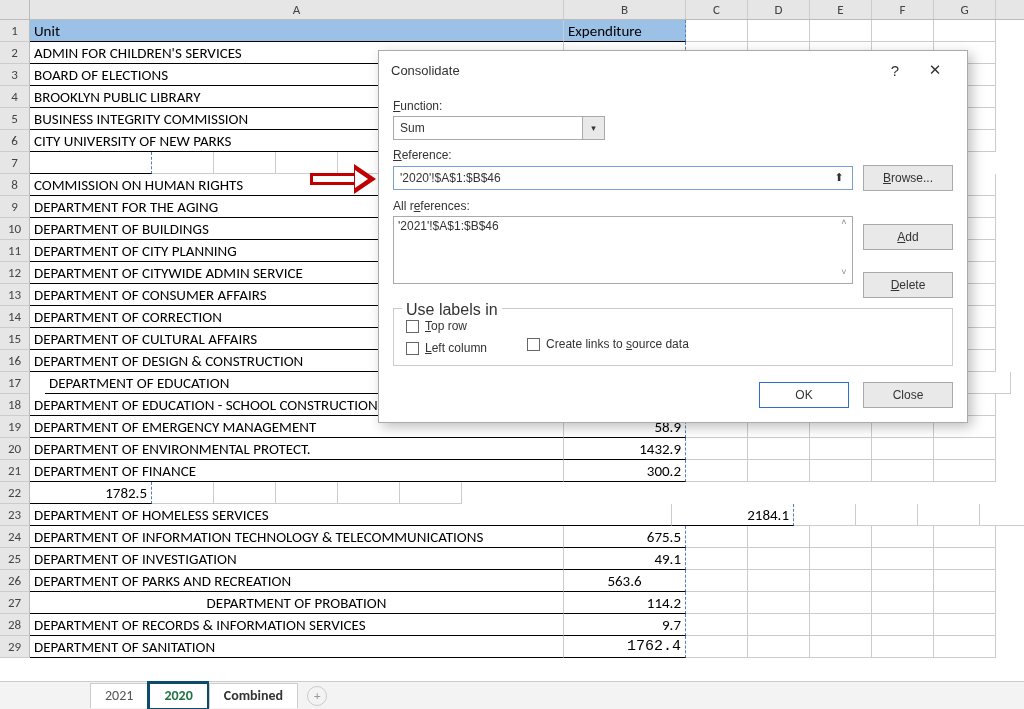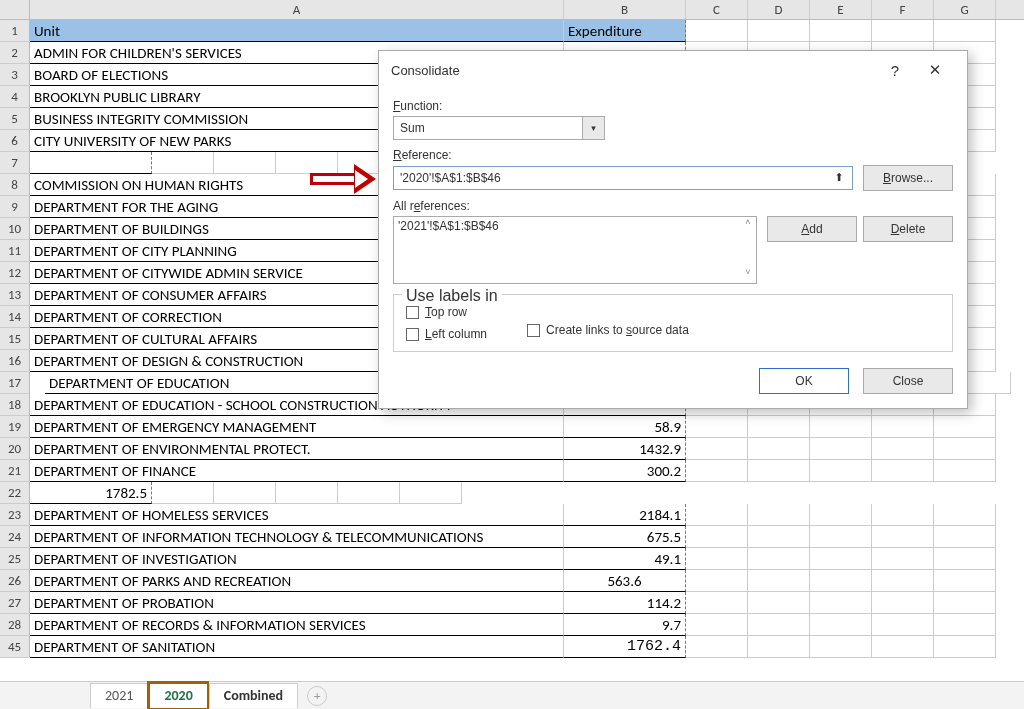--- a/index.html
+++ b/index.html
@@ -97,21 +97,21 @@
     color: #555;
     line-height: 18px;
   }
   .tab.active {
     color: #217346;
     font-weight: bold;
     background: #fff;
     border-bottom: 2px solid #217346;
   }
   .tab-box {
-    border: 3px solid #a16207;
+    border: 3px solid #0c4a6e;
     padding: 0;
     display: flex;
     align-items: flex-end;
   }
   .newtab {
     width: 20px; height: 20px;
     border: 1px solid #ccc;
     border-radius: 50%;
     margin-left: 10px;
     text-align: center;
@@ -200,21 +200,21 @@
   }
   .refs-list .scroll-up, .refs-list .scroll-dn {
     position: absolute; right: 0;
     width: 16px; height: 16px;
     font-size: 9px;
     text-align: center;
     color: #888;
   }
   .refs-list .scroll-up { top: 0; }
   .refs-list .scroll-dn { bottom: 0; }
-  .refs-right { display: flex; gap: 6px; }
+  .refs-right { display: flex; flex-direction: column; gap: 22px; margin-top: 8px; }
   .groupbox {
     border: 1px solid #ccc;
     padding: 10px 12px 10px 12px;
     position: relative;
     display: flex;
     gap: 40px;
     align-items: flex-start;
     margin-bottom: 16px;
   }
   .groupbox .legend {
@@ -489,21 +489,21 @@
         <div class="row-h">22</div>
         <div class="cell num marching-right" style="width: 122px;">1782.5</div>
         <div class="cell light" style="width: 62px;"></div>
         <div class="cell light" style="width: 62px;"></div>
         <div class="cell light" style="width: 62px;"></div>
         <div class="cell light" style="width: 62px;"></div>
         <div class="cell light" style="width: 62px;"></div>
       </div>
       <div class="row">
         <div class="row-h">23</div>
-        <div class="cell" style="width: 534px;">DEPARTMENT OF HOMELESS SERVICES</div>
+        <div class="cell" style="width: 642px;">DEPARTMENT OF HOMELESS SERVICES</div>
         <div class="cell num marching-right" style="width: 122px;">2184.1</div>
         <div class="cell light" style="width: 62px;"></div>
         <div class="cell light" style="width: 62px;"></div>
         <div class="cell light" style="width: 62px;"></div>
         <div class="cell light" style="width: 62px;"></div>
         <div class="cell light" style="width: 62px;"></div>
       </div>
       <div class="row">
         <div class="row-h">24</div>
         <div class="cell" style="width: 534px;">DEPARTMENT OF INFORMATION TECHNOLOGY &amp; TELECOMMUNICATIONS</div>
@@ -529,40 +529,40 @@
         <div class="cell" style="width: 534px;">DEPARTMENT OF PARKS AND RECREATION</div>
         <div class="cell num marching-right" style="width: 122px; text-align: center;">563.6</div>
         <div class="cell light" style="width: 62px;"></div>
         <div class="cell light" style="width: 62px;"></div>
         <div class="cell light" style="width: 62px;"></div>
         <div class="cell light" style="width: 62px;"></div>
         <div class="cell light" style="width: 62px;"></div>
       </div>
       <div class="row">
         <div class="row-h">27</div>
-        <div class="cell" style="width: 534px;">DEPARTMENT OF PROBATION</div>
+        <div class="cell" style="width: 534px; text-align: center;">DEPARTMENT OF PROBATION</div>
         <div class="cell num marching-right" style="width: 122px;">114.2</div>
         <div class="cell light" style="width: 62px;"></div>
         <div class="cell light" style="width: 62px;"></div>
         <div class="cell light" style="width: 62px;"></div>
         <div class="cell light" style="width: 62px;"></div>
         <div class="cell light" style="width: 62px;"></div>
       </div>
       <div class="row">
         <div class="row-h">28</div>
         <div class="cell" style="width: 534px;">DEPARTMENT OF RECORDS &amp; INFORMATION SERVICES</div>
         <div class="cell num marching-right" style="width: 122px;">9.7</div>
         <div class="cell light" style="width: 62px;"></div>
         <div class="cell light" style="width: 62px;"></div>
         <div class="cell light" style="width: 62px;"></div>
         <div class="cell light" style="width: 62px;"></div>
         <div class="cell light" style="width: 62px;"></div>
       </div>
       <div class="row">
-        <div class="row-h">45</div>
+        <div class="row-h">29</div>
         <div class="cell" style="width: 534px;">DEPARTMENT OF SANITATION</div>
         <div class="cell num marching-right" style="width: 122px; font-family: Liberation Mono, monospace;">1762.4</div>
         <div class="cell light" style="width: 62px;"></div>
         <div class="cell light" style="width: 62px;"></div>
         <div class="cell light" style="width: 62px;"></div>
         <div class="cell light" style="width: 62px;"></div>
         <div class="cell light" style="width: 62px;"></div>
       </div>
     </div>
 </div>

